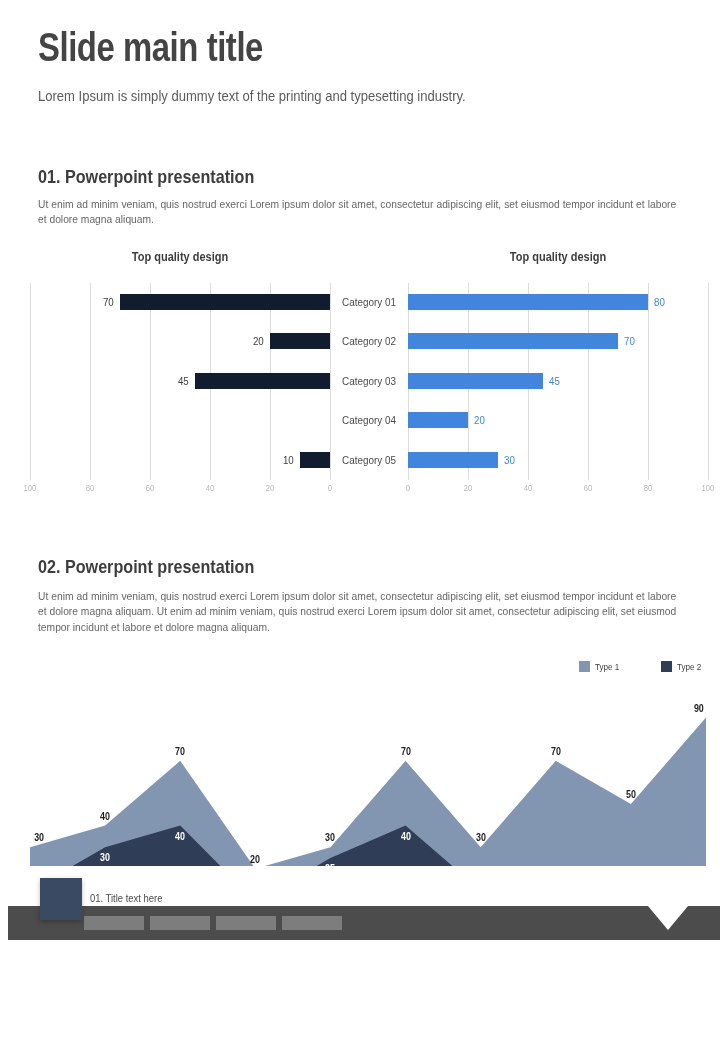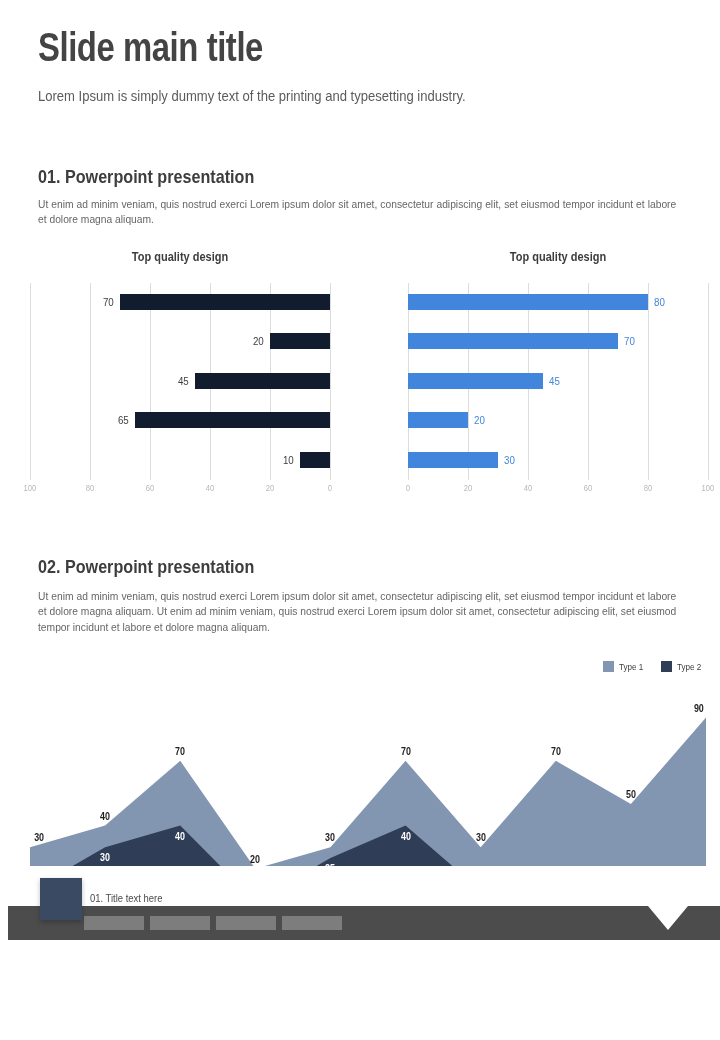--- a/index.html
+++ b/index.html
@@ -74,21 +74,21 @@
 
   
   .cat-col { position:absolute; left:322px; top:283px; width:78px; }
   .cat-label {
     height:39.4px; line-height:39.4px;
     font-size:11px; color:#4a4a4a; text-align:center;
     transform: scaleX(0.9);
   }
 
   
-  .legend { position:absolute; right:22px; top:661px; display:flex; gap:14px; }
+  .legend { position:absolute; right:22px; top:661px; display:flex; gap:38px; }
   .lg-item { display:flex; align-items:center; gap:5px; }
   .lg-swatch { width:11px; height:11px; display:inline-block; }
   .lg-text { font-size:9.5px; color:#3d3d3d; transform:scaleX(0.85); transform-origin:left center; }
 
   
   #areachart { position:absolute; left:22px; top:690px; width:676px; height:225px; }
   #areachart svg { display:block; }
   .ac-xlabels { position:absolute; left:22px; top:918px; width:676px; height:18px; }
   .ac-x {
     position:absolute; font-size:8.6px; color:#7a7a7a;
@@ -154,39 +154,42 @@
           <div class="bar-val dark" style="right: 216px; text-align: right;">70</div>
         </div>
         <div class="bar-row" style="top: 39.4px;">
           <div class="bar dark" style="width: 60px; background: rgb(17, 29, 46);"></div>
           <div class="bar-val dark" style="right: 66px; text-align: right;">20</div>
         </div>
         <div class="bar-row" style="top: 78.8px;">
           <div class="bar dark" style="width: 135px; background: rgb(17, 29, 46);"></div>
           <div class="bar-val dark" style="right: 141px; text-align: right;">45</div>
         </div>
-        <div class="bar-row" style="top: 118.2px;">
-          <div class="bar dark" style="width: 195px; background: rgb(17, 29, 46);"></div>
-          <div class="bar-val dark" style="right: 201px; text-align: right;">65</div>
-        </div>
         <div class="bar-row" style="top: 157.6px;">
           <div class="bar dark" style="width: 30px; background: rgb(17, 29, 46);"></div>
           <div class="bar-val dark" style="right: 36px; text-align: right;">10</div>
         </div>
       </div>
     <div class="axis-labels" id="axis-left">
         <span class="axis-tick" style="left: 0px;">100</span>
         <span class="axis-tick" style="left: 60px;">80</span>
         <span class="axis-tick" style="left: 120px;">60</span>
         <span class="axis-tick" style="left: 180px;">40</span>
         <span class="axis-tick" style="left: 240px;">20</span>
         <span class="axis-tick" style="left: 300px;">0</span>
       </div>
   </div>
 
+  <div class="cat-col" id="cat-col">
+      <div class="cat-label">Category 01</div>
+      <div class="cat-label">Category 02</div>
+      <div class="cat-label">Category 03</div>
+      <div class="cat-label">Category 04</div>
+      <div class="cat-label">Category 05</div>
+    </div>
 
   <div class="barchart" id="chart-right">
     <div class="bc-title">Top quality design</div>
     <div class="plot" id="plot-right">
         <div class="grid-line" style="left: 0px;"></div>
         <div class="grid-line" style="left: 60px;"></div>
         <div class="grid-line" style="left: 120px;"></div>
         <div class="grid-line" style="left: 180px;"></div>
         <div class="grid-line" style="left: 240px;"></div>
         <div class="grid-line" style="left: 300px;"></div>

